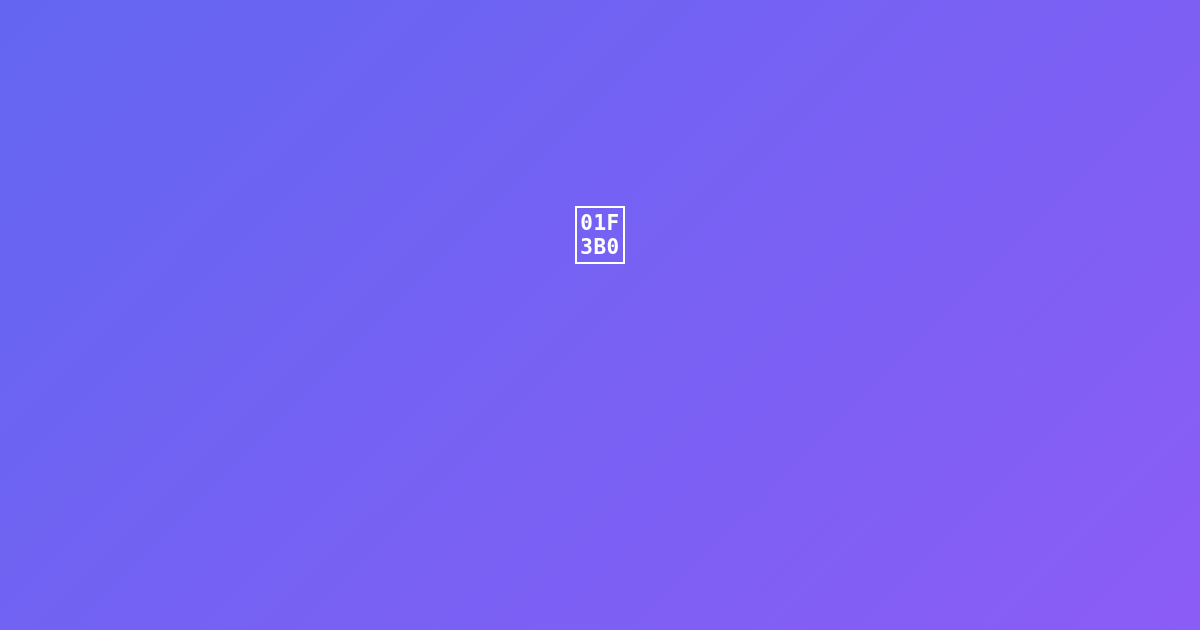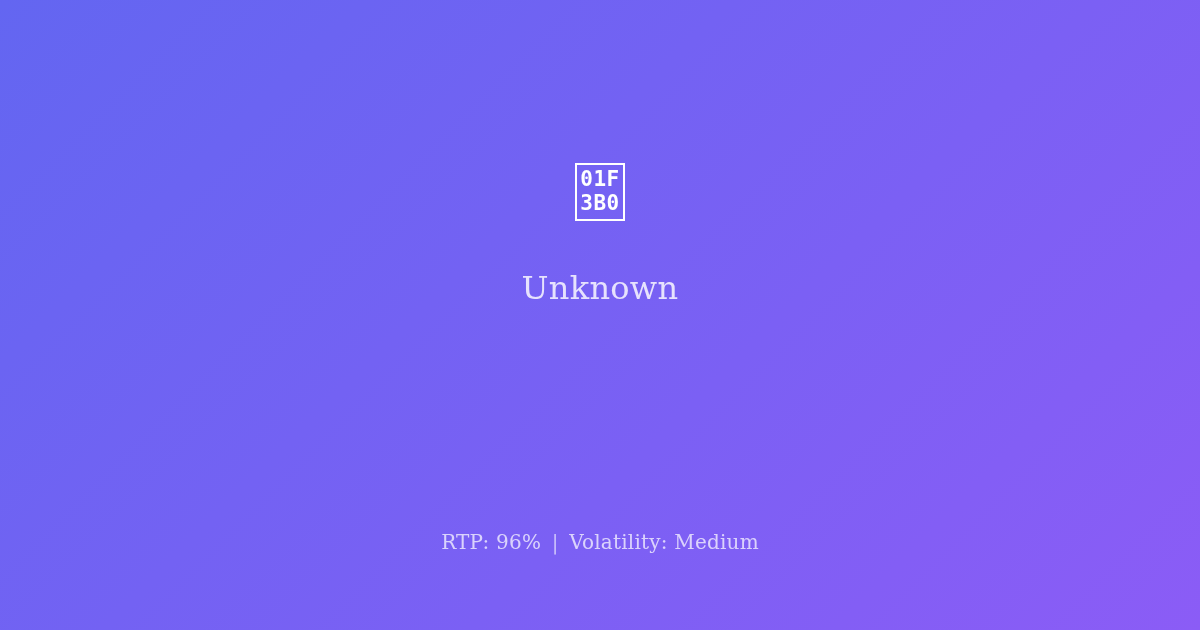--- a/index.html
+++ b/index.html
@@ -121,25 +121,17 @@
     <div class="title-row">
 
       <span class="tofu-glyph">
         <span class="tofu-row-top">01F</span>
         <span class="tofu-row-bottom">3B0</span>
       </span>
 
 
     </div>
 
-    <div class="card-subtitle">Unknown</div>
 
   </div>
 
-  <div class="card-footer">
-    <span>RTP:</span>
-    <span>96%</span>
-    <span class="meta-sep">|</span>
-    <span>Volatility:</span>
-    <span>Medium</span>
-  </div>
 
 </div>
 
 </body></html>

